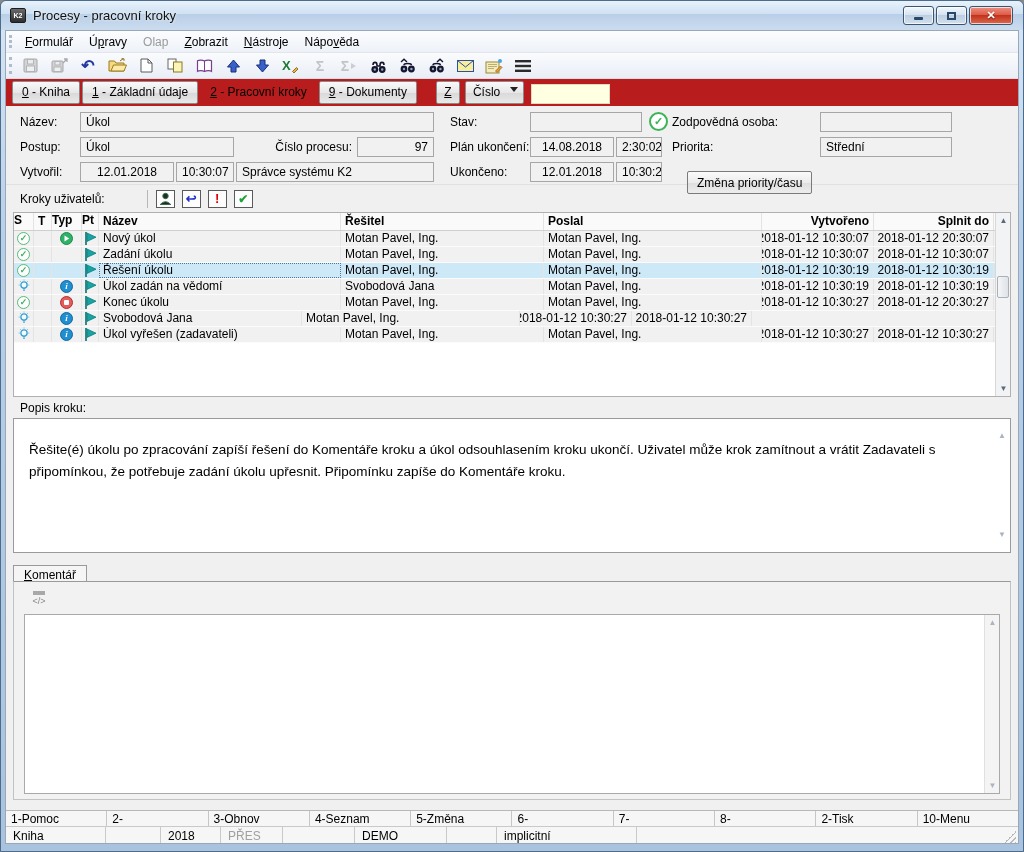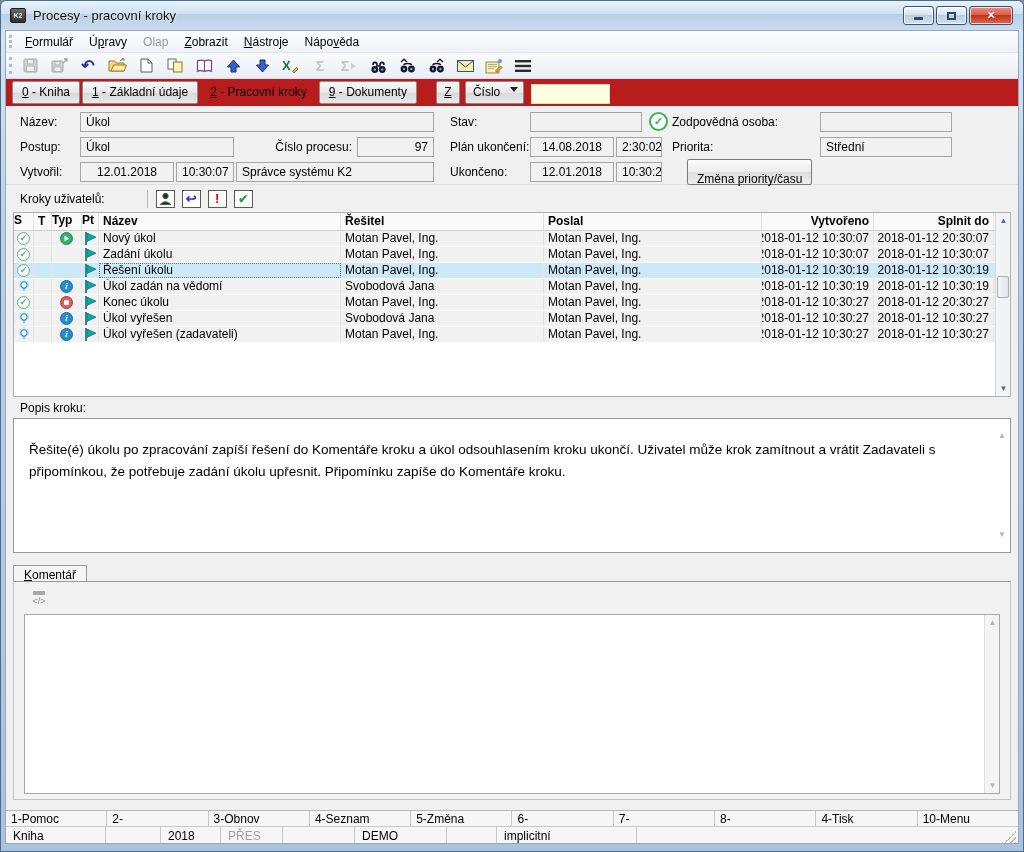--- a/index.html
+++ b/index.html
@@ -51,22 +51,22 @@
 .quick-search { margin-left:7px; width:79px; height:20px; background:#ffffe1; border:1px solid #dcdcc0; font:inherit; padding:0 4px; }
 
 .formarea { position:relative; height:79px; background:#f0f0f0; border-bottom:1px solid #e0e0e0; }
 .flabel { position:absolute; white-space:nowrap; }
 .field { position:absolute; height:20px; line-height:18px; padding:0 5px; background:#f1f1f1;
   border:1px solid #a6a6a6; white-space:nowrap; overflow:hidden; }
 .field.center { text-align:center; }
 .field.right { text-align:right; }
 .okcheck { position:absolute; width:19px; height:19px; border:2px solid #3db357; border-radius:50%;
   color:#3db357; font-weight:bold; font-size:11px; display:flex; align-items:center; justify-content:center; background:#fff; }
-.formbtn { position:absolute; height:23px; padding:12px 9px; border:1px solid #7a7a7a; border-radius:2px;
-  background:linear-gradient(#fbfbfb,#ececec 50%,#dedede 52%,#ededed); font:inherit; }
+.formbtn { position:absolute; height:23px; padding:4px 9px; border:1px solid #7a7a7a; border-radius:2px;
+  background:linear-gradient(#fbfbfb,#ececec 50%,#dedede 52%,#ededed); font:inherit;margin-top:12px; }
 
 .stepsbar { height:27px; display:flex; align-items:center; background:#f0f0f0; padding-left:14px; }
 .steps-sep { width:1px; height:18px; background:#b8b8b8; margin:0 8px 0 42px; }
 .stepbtn { width:19px; height:18px; border:1px solid #5a5a5a; background:#fdfdfd; margin-right:7px;
   display:flex; align-items:center; justify-content:center; }
 
 .tablewrap { position:relative; height:185px; margin:0 7px; background:#fff; border:1px solid #b0b0b0; }
 .thead { display:flex; height:18px; font-weight:bold; background:#fafafa; border-bottom:1px solid #cfcfcf; }
 .thead > div { padding:1px 4px; border-right:1px solid #e3e3e3; overflow:hidden; white-space:nowrap; }
 .trow { display:flex; height:16px; background:#f1f1f1; border-bottom:1px solid #fbfbfb; }
@@ -468,21 +468,20 @@
             <div class="c-t"></div>
             <div class="c-typ">
               <span class="cir" style="background:#1f8fd0;border:1px solid #1668a0;color:#fff;font-size:9px;font-weight:bold;font-family:'Liberation Serif',serif;font-style:italic">i</span>
             </div>
             <div class="c-pt">
               <svg width="14" height="15">
                 <line x1="3" y1="1" x2="3" y2="14" stroke="#0d6d6d" stroke-width="1.6"></line>
                 <path d="M4,2 L13,6.2 L4,10.4 Z" fill="#18a3a3" stroke="#0d7f7f" stroke-width="0.8"></path>
               </svg>
             </div>
-            <div class="c-nazev">Úkol vyřešen</div>
             <div class="c-resitel">Svobodová Jana</div>
             <div class="c-poslal">Motan Pavel, Ing.</div>
             <div class="c-vytvoreno">2018-01-12 10:30:27</div>
             <div class="c-splnit">2018-01-12 10:30:27</div>
           </div>
           <div class="trow">
             <div class="c-s">
               <svg width="14" height="15" viewBox="0 0 14 15">
                 <circle cx="7" cy="6" r="3.1" fill="#f4fbff" stroke="#3aa0d6" stroke-width="1.3"></circle>
                 <path d="M5.8,9.8 h2.4 M6.1,11.3 h1.8" stroke="#3aa0d6" stroke-width="1.1"></path>
@@ -538,21 +537,21 @@
     <div class="gap2"></div>
     <div class="fkeys" id="fkeys">
         <div class="fkey">1-Pomoc</div>
         <div class="fkey">2-</div>
         <div class="fkey">3-Obnov</div>
         <div class="fkey">4-Seznam</div>
         <div class="fkey">5-Změna</div>
         <div class="fkey">6-</div>
         <div class="fkey">7-</div>
         <div class="fkey">8-</div>
-        <div class="fkey">4-Tisk</div>
+        <div class="fkey">2-Tisk</div>
         <div class="fkey">10-Menu</div>
       </div>
     <div class="statusbar" id="statusbar">
       <div class="scell" style="width: 100px;">Kniha</div>
         <div class="scell" style="width: 55px;"></div>
         <div class="scell" style="width: 60px;">2018</div>
         <div class="scell muted" style="width: 62px;">PŘES</div>
         <div class="scell" style="width: 72px;"></div>
         <div class="scell" style="width: 92px;">DEMO</div>
         <div class="scell" style="width: 50px;"></div>

